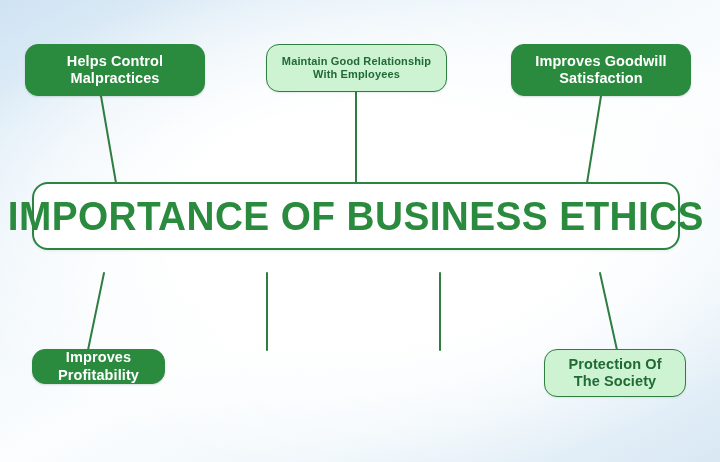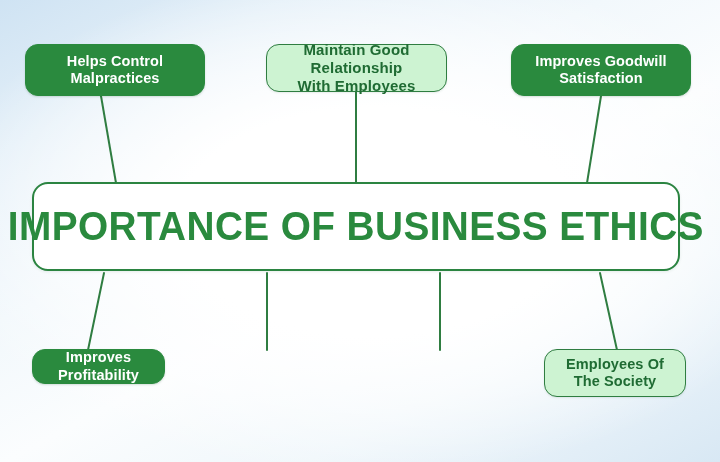--- a/index.html
+++ b/index.html
@@ -51,33 +51,33 @@
     box-shadow: 0 1px 2px rgba(40,90,55,0.18);
   }
   .node.light {
     background: #cdf3d2;
     border: 1.6px solid #2f7d41;
     color: #1f6b33;
     font-weight: 700;
     box-shadow: 0 1px 2px rgba(40,90,55,0.10);
   }
   .node.light.small {
-    font-size: 15px;
+    font-size: 11px;
     letter-spacing: 0.15px;
   }
   .node.light.normal {
     font-size: 14.5px;
     font-weight: 600;
   }
   #center-node {
     position: absolute;
     left: 32px;
     top: 182px;
     width: 648px;
-    height: 89px;
+    height: 68px;
     box-sizing: border-box;
     background: #ffffff;
     border: 2.4px solid #2b8441;
     border-radius: 16px;
     display: flex;
     align-items: center;
     justify-content: center;
     box-shadow: 0 1px 3px rgba(40,90,55,0.10);
   }
   #center-title {
@@ -118,16 +118,16 @@
 
   <div id="center-node">
     <span id="center-title">IMPORTANCE OF BUSINESS ETHICS</span>
   </div>
 
   <div class="node solid normal" id="node-bottom-1" style="left:32px; top:349px; width:133px; height:35px;">Improves
 Profitability</div>
 
 
 
-  <div class="node light normal" id="node-bottom-4" style="left:544px; top:349px; width:142px; height:48px;">Employees Of
+  <div class="node light normal" id="node-bottom-4" style="left:544px; top:349px; width:142px; height:48px;">Protection Of
 The Society</div>
 
 </div>
 
 </body></html>

